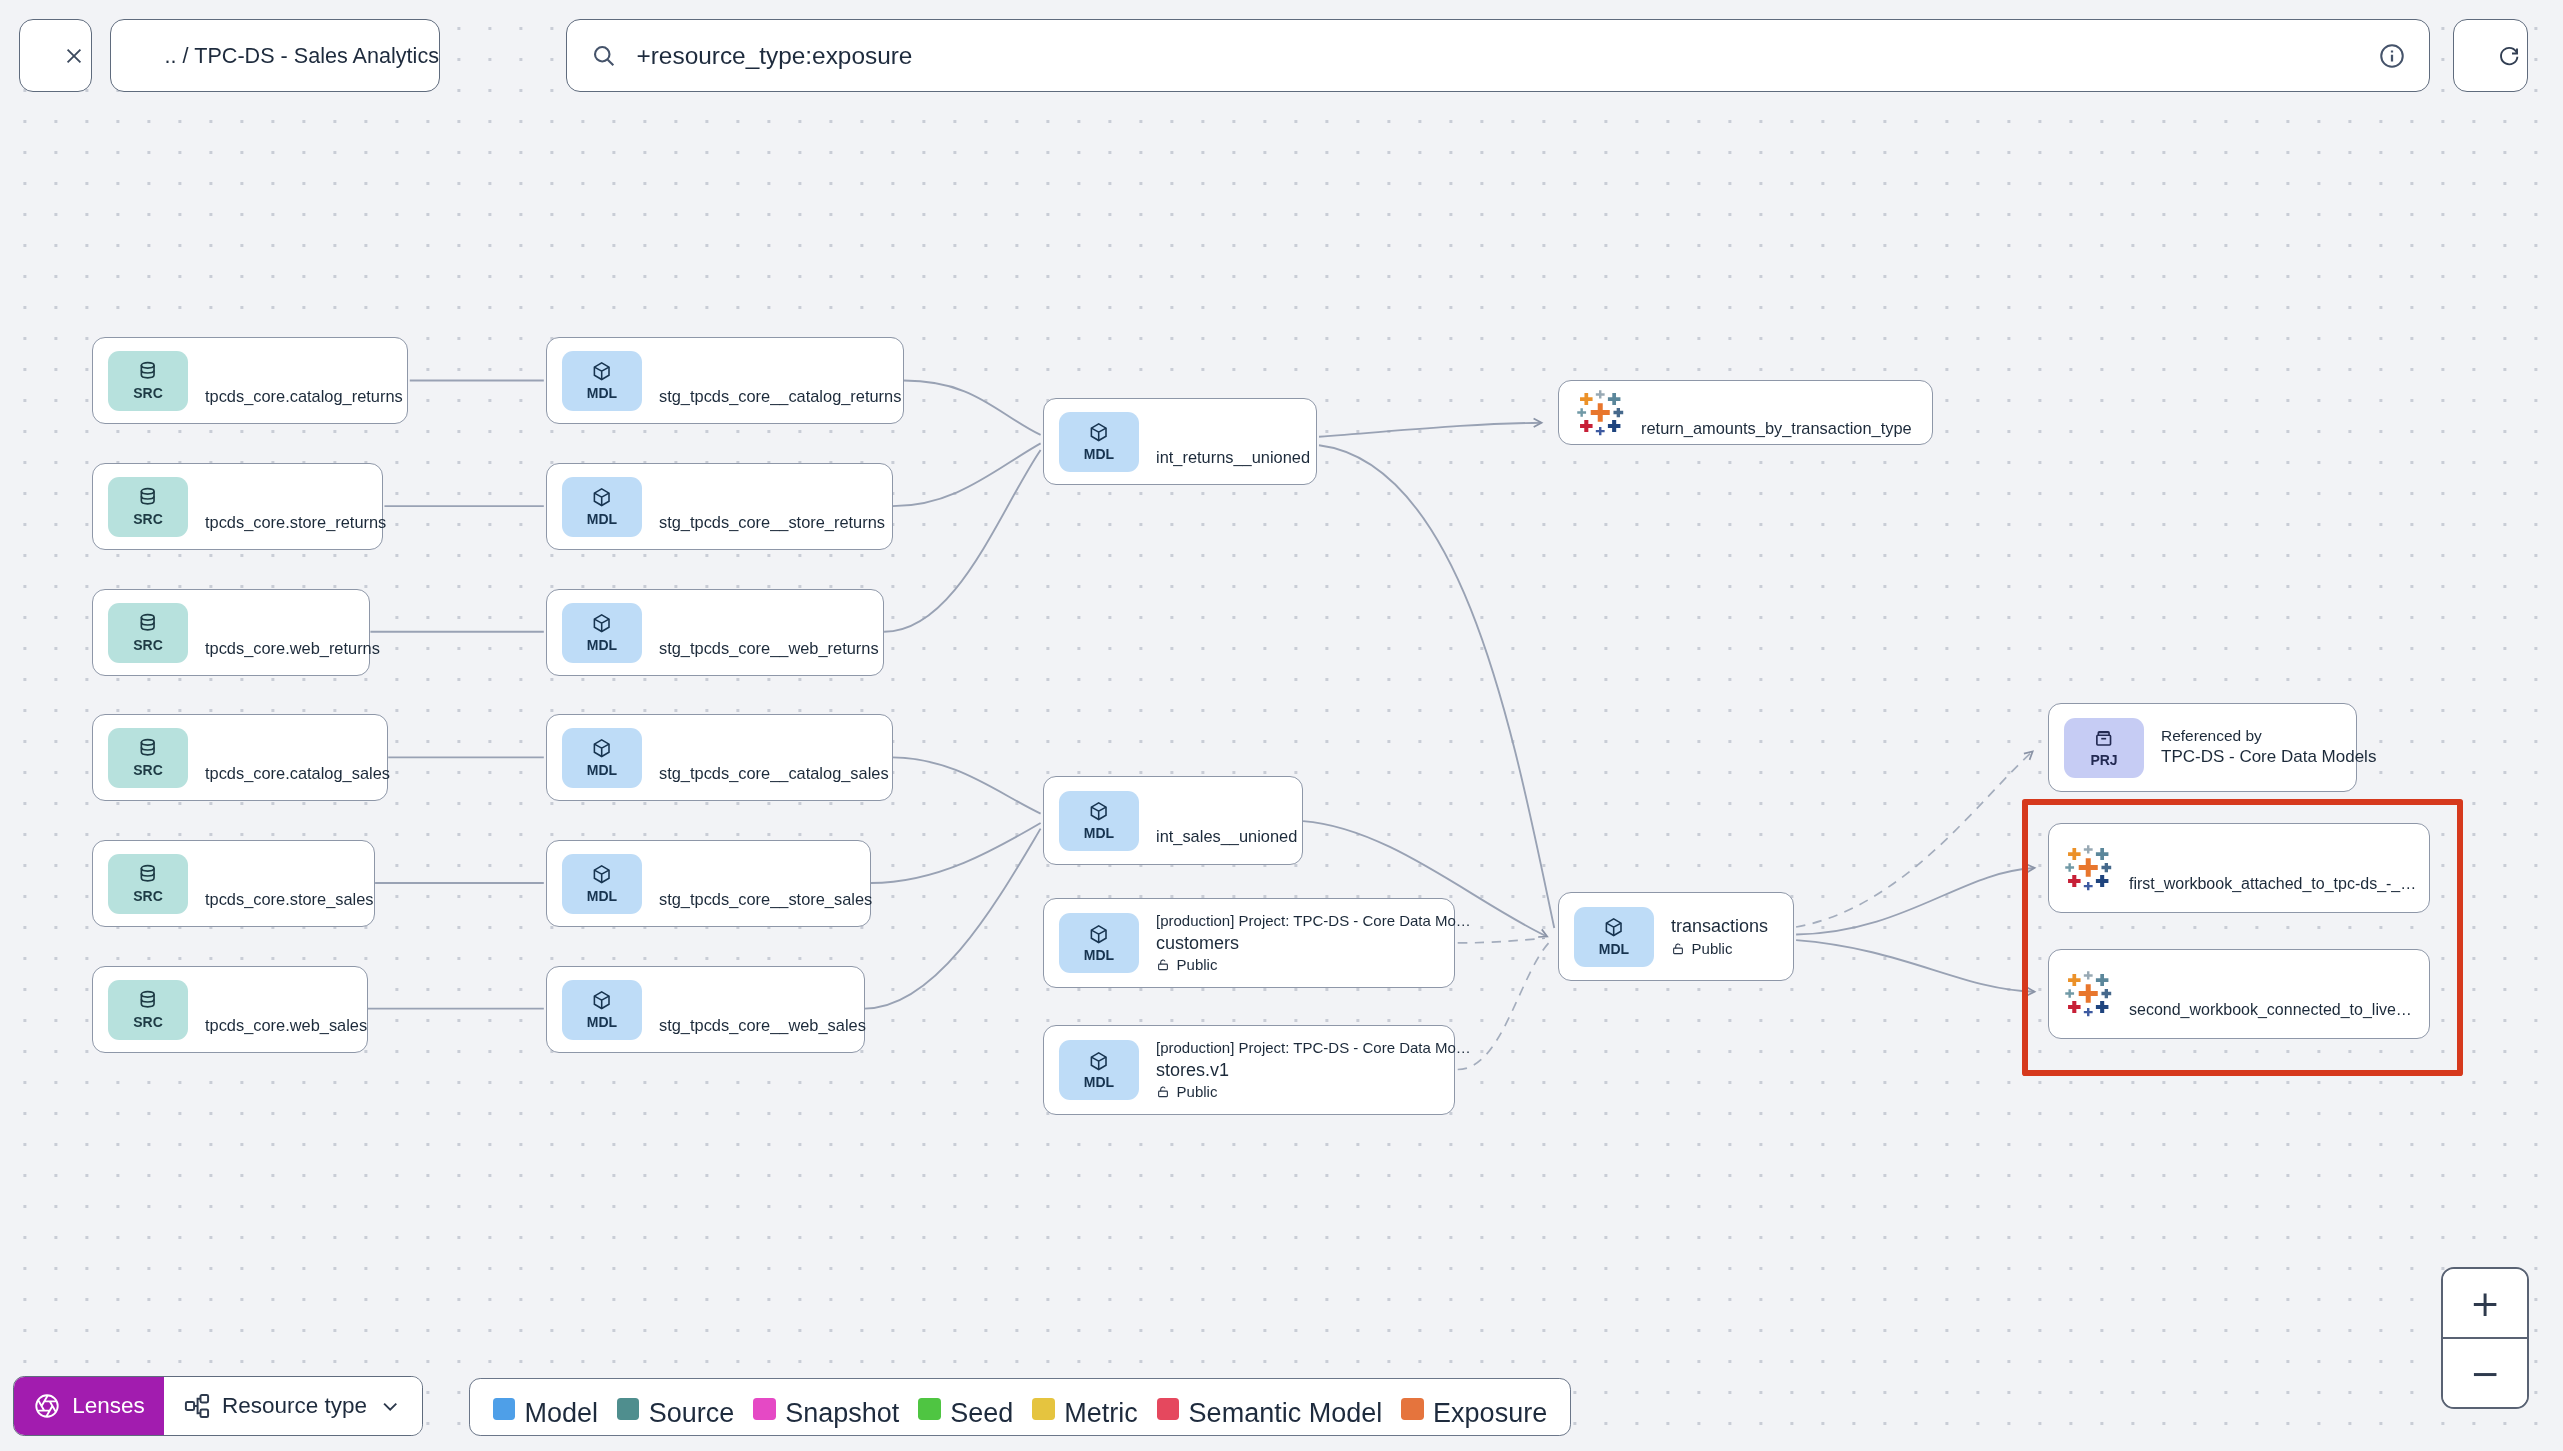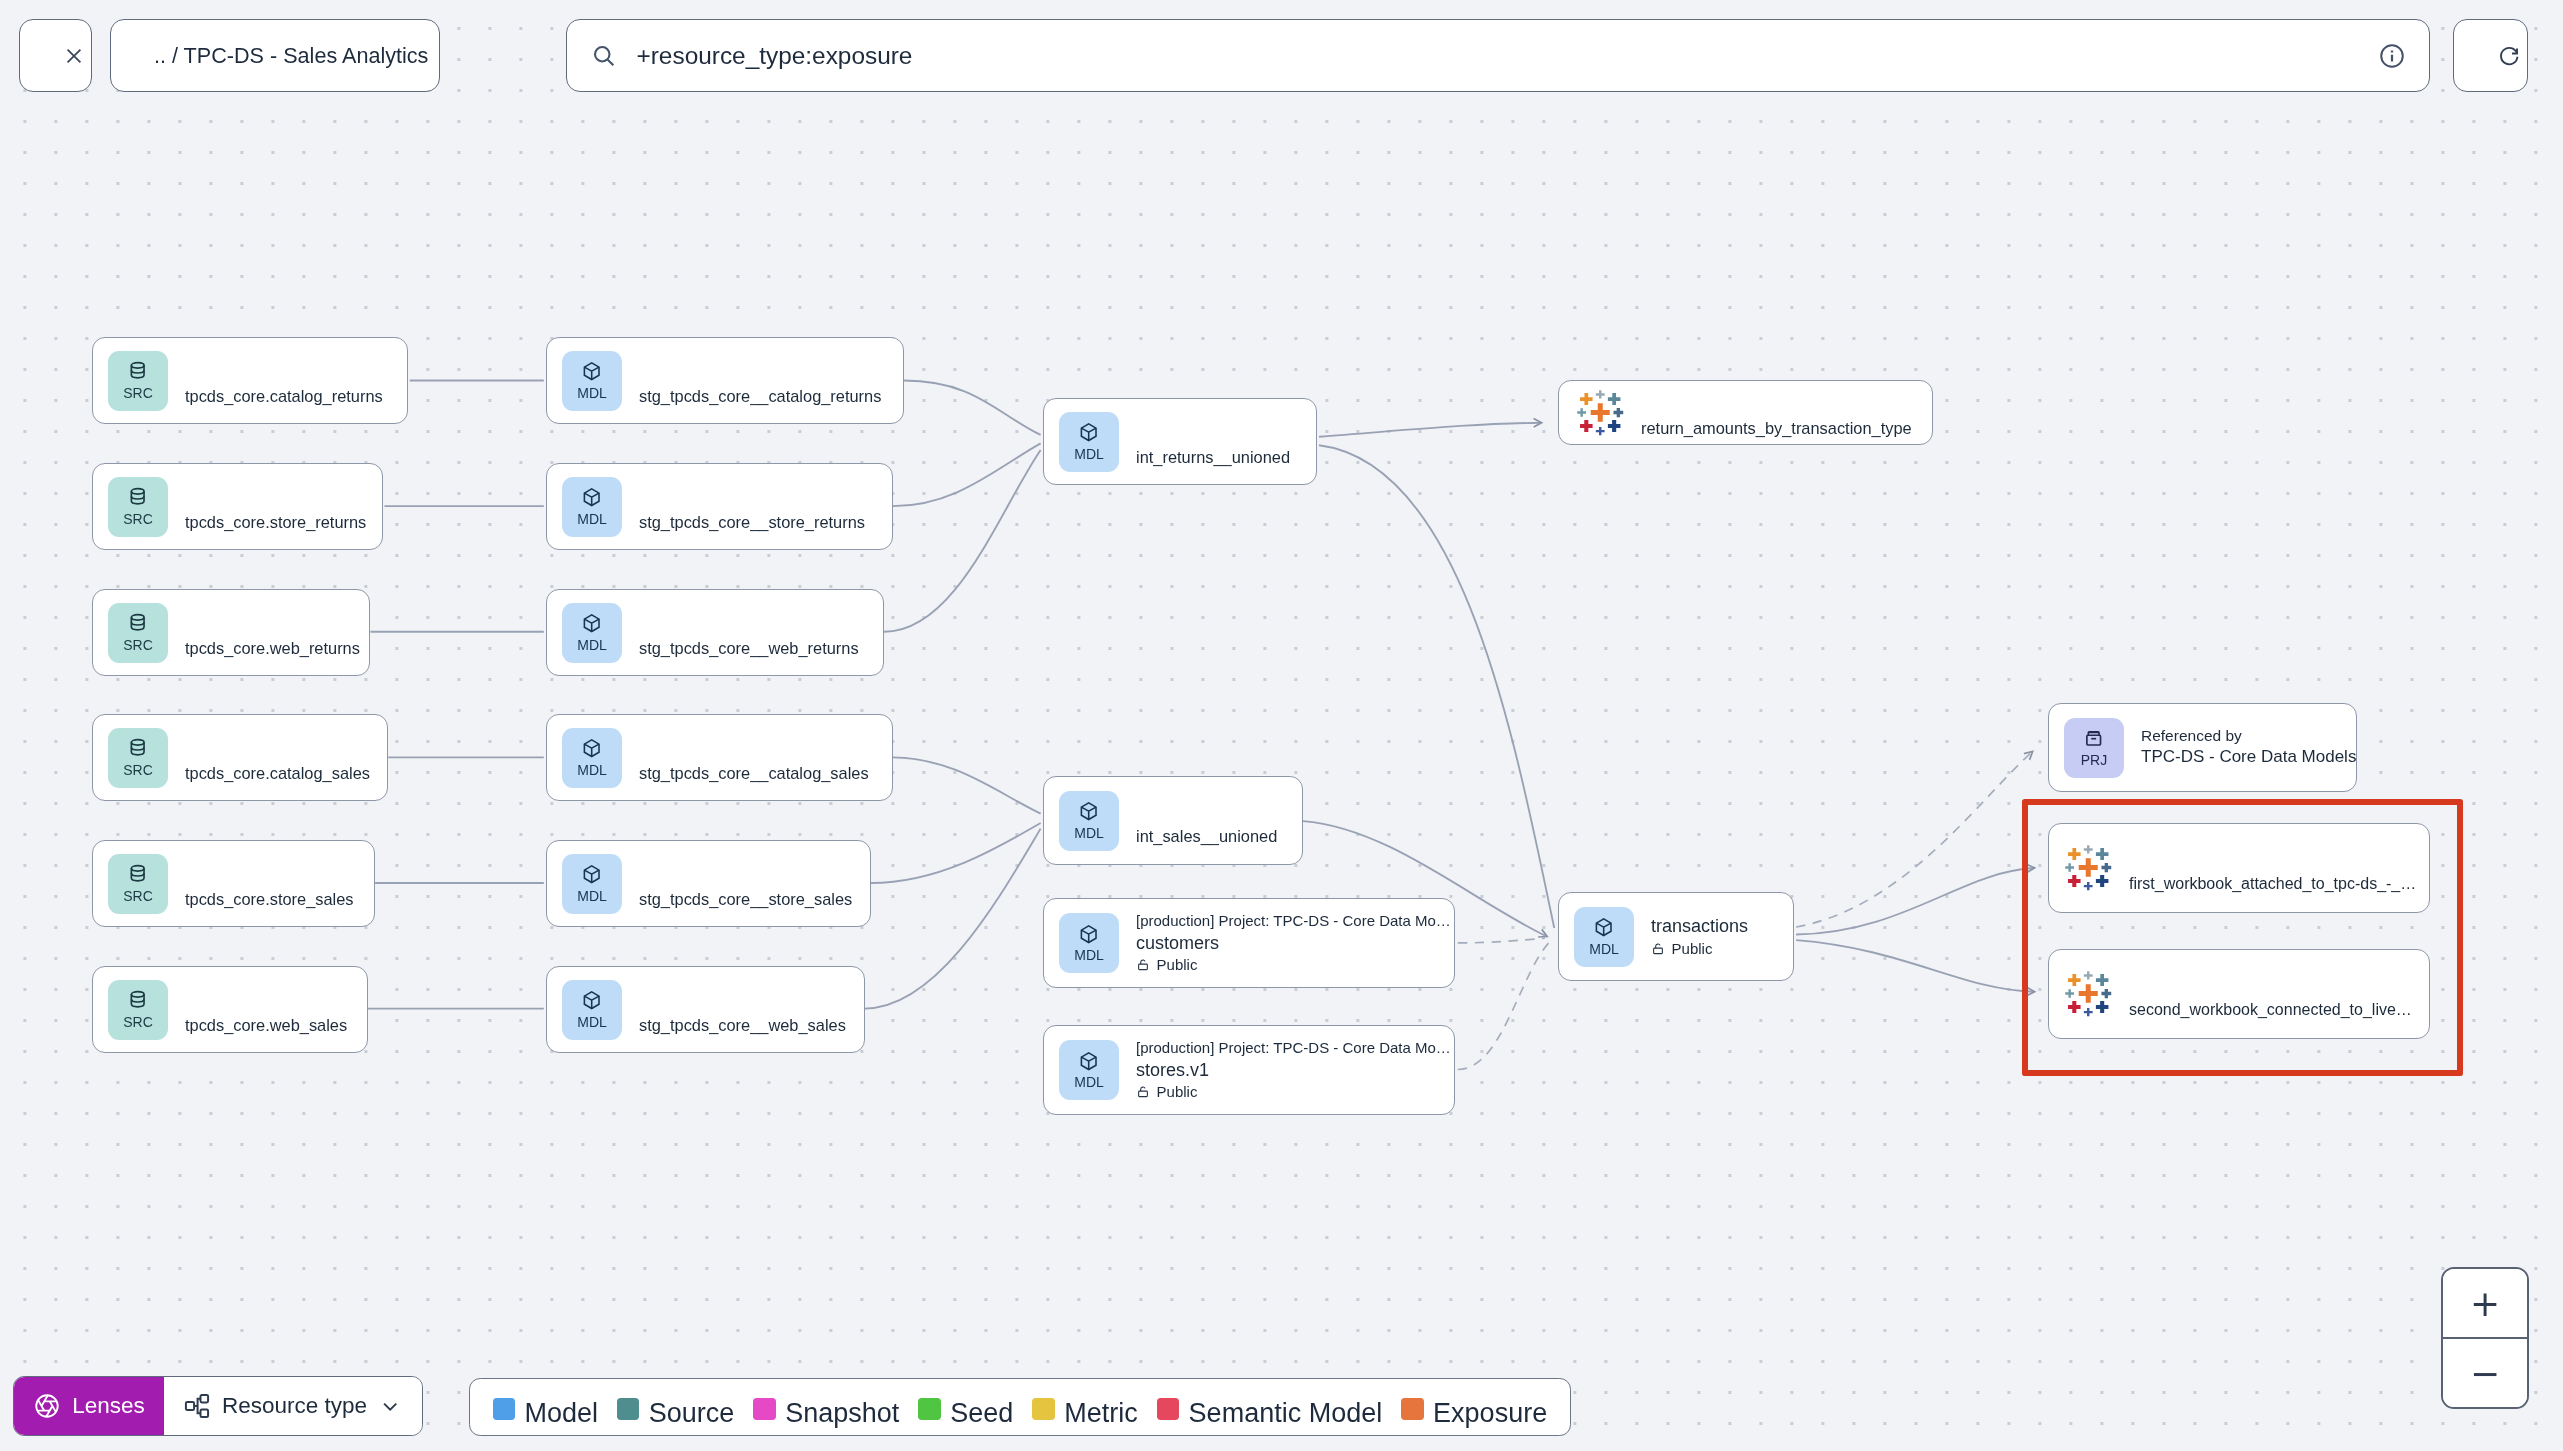--- a/index.html
+++ b/index.html
@@ -7,30 +7,30 @@
     position:relative;width:2563px;height:1451px;overflow:hidden;
     font-family:"Liberation Sans","DejaVu Sans",sans-serif;
     background-color:#f2f3f6;
     background-image:radial-gradient(#c9cdd6 1.6px, transparent 1.7px);
     background-size:31px 31px;background-position:9.4px 13px;
     color:#1c2a3a;
   }
   svg{display:block}
   
   .tb{position:absolute;box-sizing:border-box;background:#fff;border:1.9px solid #5f6b7d;border-radius:14px;
-      display:flex;align-items:center;justify-content:flex-start;padding-left:43px;}
+      display:flex;align-items:center;justify-content:flex-end;padding-left:43px;}
   .breadcrumb{font-size:21.6px;color:#1e2b3d;white-space:nowrap;}
   .searchbar{justify-content:center;gap:17px;padding:0 22.5px;}
   .searchbar input{border:none;outline:none;flex:1;font:24.4px "Liberation Sans","DejaVu Sans",sans-serif;color:#1e2b3d;background:transparent;}
   
   .node{position:absolute;box-sizing:border-box;background:#fff;border:1.7px solid #8e97a8;border-radius:13px;
         display:flex;align-items:center;gap:17px;padding:0 15px;z-index:2;}
   .node .label{font-size:16.4px;white-space:nowrap;color:#1c2a3a;margin-top:32px;}
-  .badge{width:60px;height:60px;border-radius:11.2px;flex:none;display:flex;flex-direction:column;
-         align-items:center;justify-content:center;gap:0.9px;font-size:14px;font-weight:400;}
+  .badge{width:80px;height:60px;border-radius:11.2px;flex:none;display:flex;flex-direction:column;
+         align-items:center;justify-content:center;gap:0.9px;font-size:14px;font-weight:700;}
   .badge svg{width:23.4px;height:23.4px}
   .b-src{background:#b7e1dd;color:#1d3a44;}
   .b-mdl{background:#bedcf7;color:#173450;}
   .b-prj{background:#c6ccf4;color:#232a52;}
   .multi{flex-direction:row;}
   .multi .col{display:flex;flex-direction:column;justify-content:center;line-height:1.35;min-width:0;}
   .multi .proj{font-size:15px;white-space:nowrap;}
   .multi .name{font-size:18px;white-space:nowrap;}
   .access{display:flex;align-items:center;gap:6.6px;font-size:15px;}
   .access svg{width:14px;height:14px}

